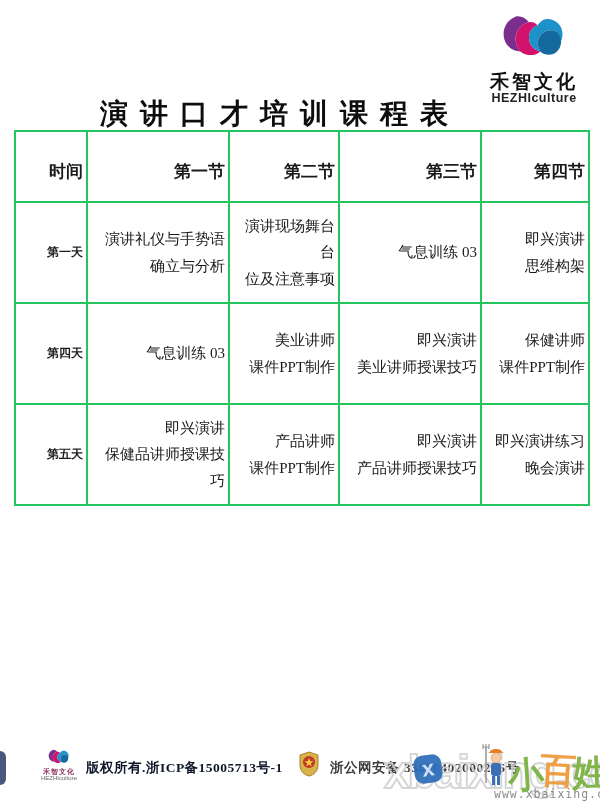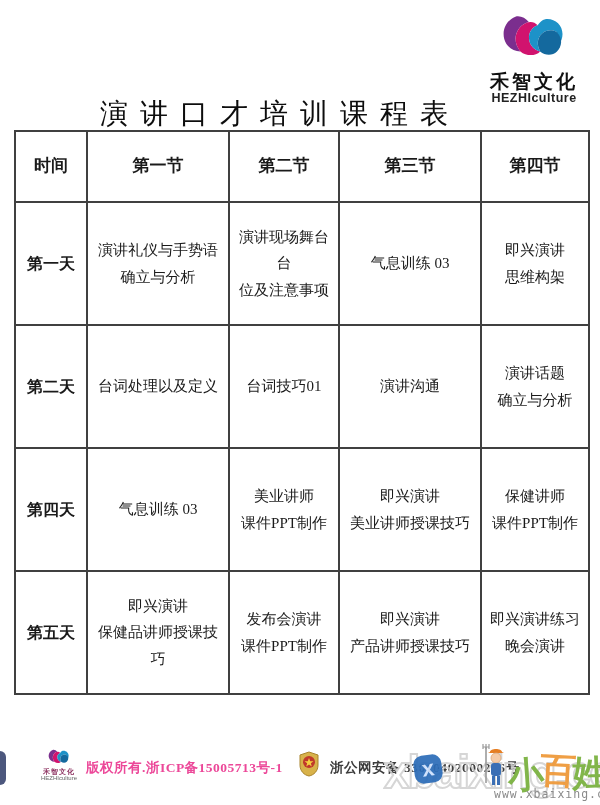--- a/index.html
+++ b/index.html
@@ -16,49 +16,49 @@
     position:absolute;top:8px;right:6px;width:120px;
     text-align:center;line-height:1.05;
   }
   .brand svg{width:78px;height:62px;display:block;margin:0 auto;}
   .brand-cn{font-family:"Liberation Sans",sans-serif;font-weight:bold;font-size:19px;letter-spacing:3px;color:#111;margin-top:2px;}
   .brand-en{font-family:"Liberation Sans",sans-serif;font-weight:bold;font-size:12.5px;color:#222;letter-spacing:.5px;}
   
   .title{
     position:absolute;top:76px;left:0;width:560px;
     text-align:center;
-    font-size:28px;font-weight:normal;letter-spacing:12px;
+    font-size:28px;font-weight:bold;letter-spacing:12px;
     color:#0d0d0d;white-space:nowrap;
   }
   
   table.course{
     position:absolute;top:130px;left:14px;
     width:574px;border-collapse:collapse;table-layout:fixed;
   }
   table.course th,table.course td{
-    border:2px solid #404040;
-    text-align:center;vertical-align:middle;
+    border:2px solid #22c55e;
+    text-align:right;vertical-align:middle;
     white-space:pre-line;
-    padding:16px 3px;
+    padding:5px 3px;
   }
   table.course th{
     height:71px;font-size:17px;font-weight:bold;
     padding-top:14px;box-sizing:border-box;
   }
   table.course td{height:89px;font-size:15px;line-height:1.75;}
-  table.course td.day{font-size:16px;font-weight:bold;margin-left:16px;}
+  table.course td.day{font-size:12px;font-weight:bold;margin-left:16px;}
   
   .footer{position:absolute;left:0;top:745px;width:600px;height:60px;}
   .mini-brand{position:absolute;left:36px;top:2px;width:46px;text-align:center;line-height:1;}
   .mini-brand svg{width:26px;height:21px;display:block;margin:0 auto;}
   .mini-cn{font-family:"Liberation Sans",sans-serif;font-size:7px;font-weight:bold;color:#8b2f5e;letter-spacing:1px;}
   .mini-en{font-family:"Liberation Sans",sans-serif;font-size:6px;color:#666;}
   .copyright{
     position:absolute;left:86px;top:14px;
-    font-size:13.5px;font-weight:bold;color:#ec4899;letter-spacing:.5px;
+    font-size:13.5px;font-weight:bold;color:#0f172a;letter-spacing:.5px;
   }
   .police-badge{position:absolute;left:298px;top:6px;}
   .police-badge svg{width:22px;height:26px;}
   .record{
     position:absolute;left:330px;top:14px;
     font-size:13.5px;font-weight:bold;color:#3c3c3c;letter-spacing:.5px;z-index:1;
   }
   
   .wm-outline{
     position:absolute;left:384px;top:0px;z-index:2;
@@ -128,42 +128,34 @@
     <td class="day">第一天</td>
     <td>演讲礼仪与手势语
 确立与分析</td>
     <td>演讲现场舞台台
 位及注意事项</td>
     <td>气息训练 03</td>
     <td>即兴演讲
 思维构架</td>
   </tr>
   <tr>
-    <td class="day">第二天</td>
-    <td>台词处理以及定义</td>
-    <td>台词技巧01</td>
-    <td>演讲沟通</td>
-    <td>演讲话题
-确立与分析</td>
-  </tr>
-  <tr>
     <td class="day">第四天</td>
     <td>气息训练 03</td>
     <td>美业讲师
 课件PPT制作</td>
     <td>即兴演讲
 美业讲师授课技巧</td>
     <td>保健讲师
 课件PPT制作</td>
   </tr>
   <tr>
     <td class="day">第五天</td>
     <td>即兴演讲
 保健品讲师授课技巧</td>
-    <td>发布会演讲
+    <td>产品讲师
 课件PPT制作</td>
     <td>即兴演讲
 产品讲师授课技巧</td>
     <td>即兴演讲练习
 晚会演讲</td>
   </tr>
 </tbody>
   </table>
 
 <div class="footer">

